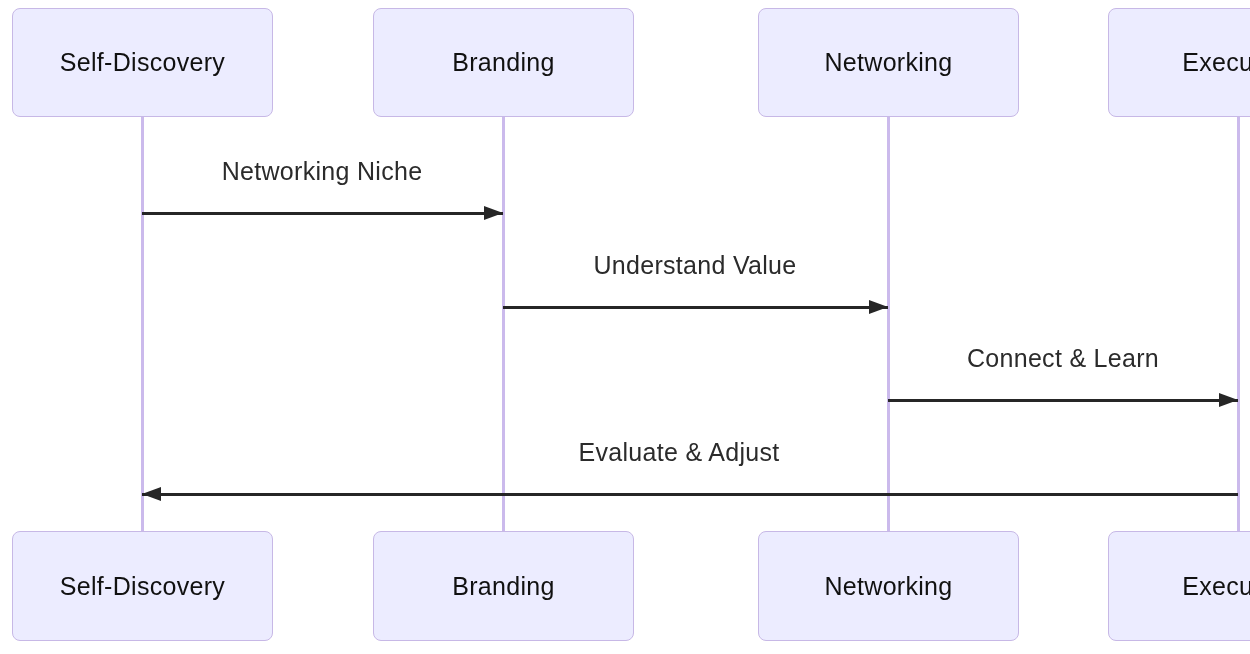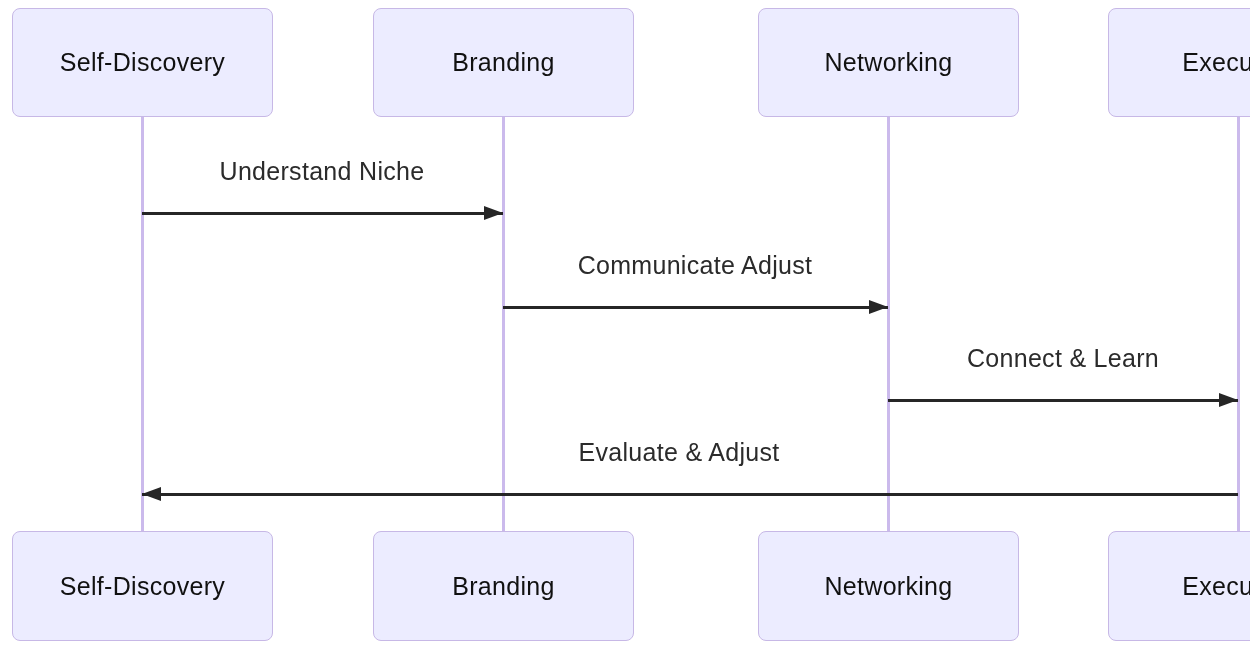--- a/index.html
+++ b/index.html
@@ -94,27 +94,27 @@
       <span>Branding</span>
     </div>
   <div class="actor-box actor-bottom" style="left:758px">
       <span>Networking</span>
     </div>
   <div class="actor-box actor-bottom" style="left:1108px">
       <span>Execution</span>
     </div>
 
   <div>
-    <div class="msg-label" style="left:112px; top:156px">Understand Niche</div>
+    <div class="msg-label" style="left:112px; top:156px">Networking Niche</div>
     <div class="msg-line" style="left:142px; top:211.5px; width:361px"></div>
     <div class="arrowhead right" style="left:484px; top:206px"></div>
   </div>
 
   <div>
-    <div class="msg-label" style="left:485px; top:250px">Communicate Adjust</div>
+    <div class="msg-label" style="left:485px; top:250px">Understand Value</div>
     <div class="msg-line" style="left:503px; top:305.5px; width:385px"></div>
     <div class="arrowhead right" style="left:869px; top:300px"></div>
   </div>
 
   <div>
     <div class="msg-label" style="left:853px; top:343px">Connect &amp; Learn</div>
     <div class="msg-line" style="left:888px; top:398.5px; width:350px"></div>
     <div class="arrowhead right" style="left:1219px; top:393px"></div>
   </div>
 

